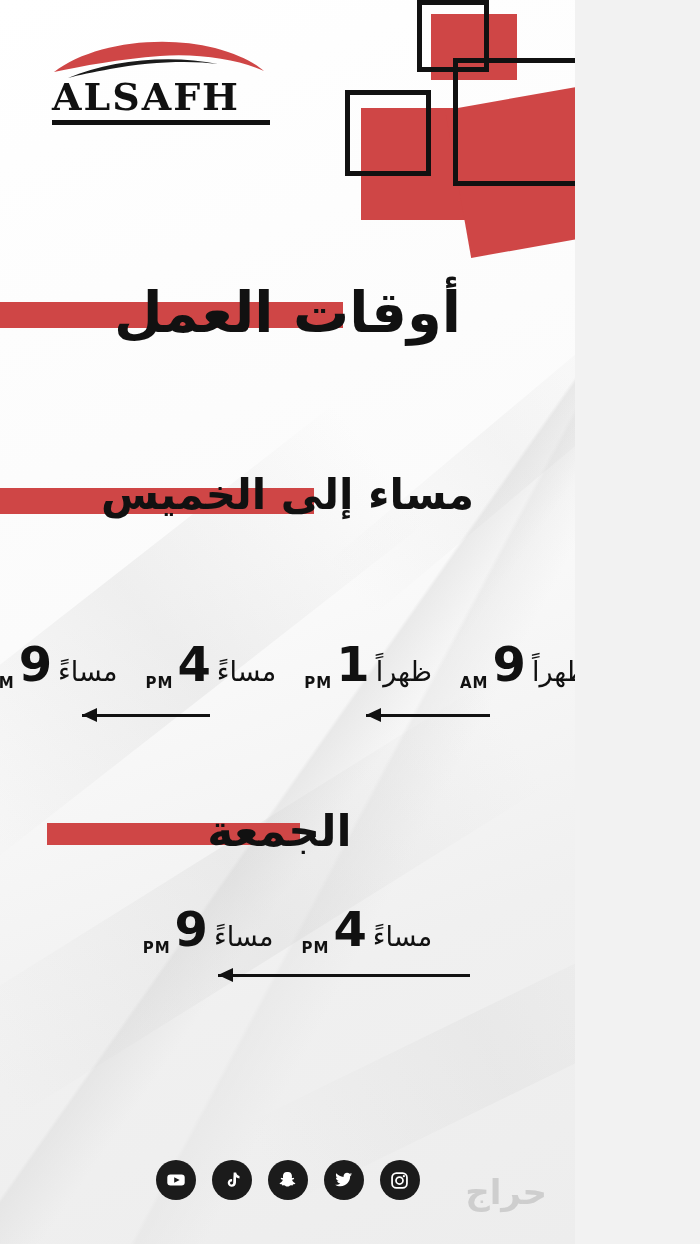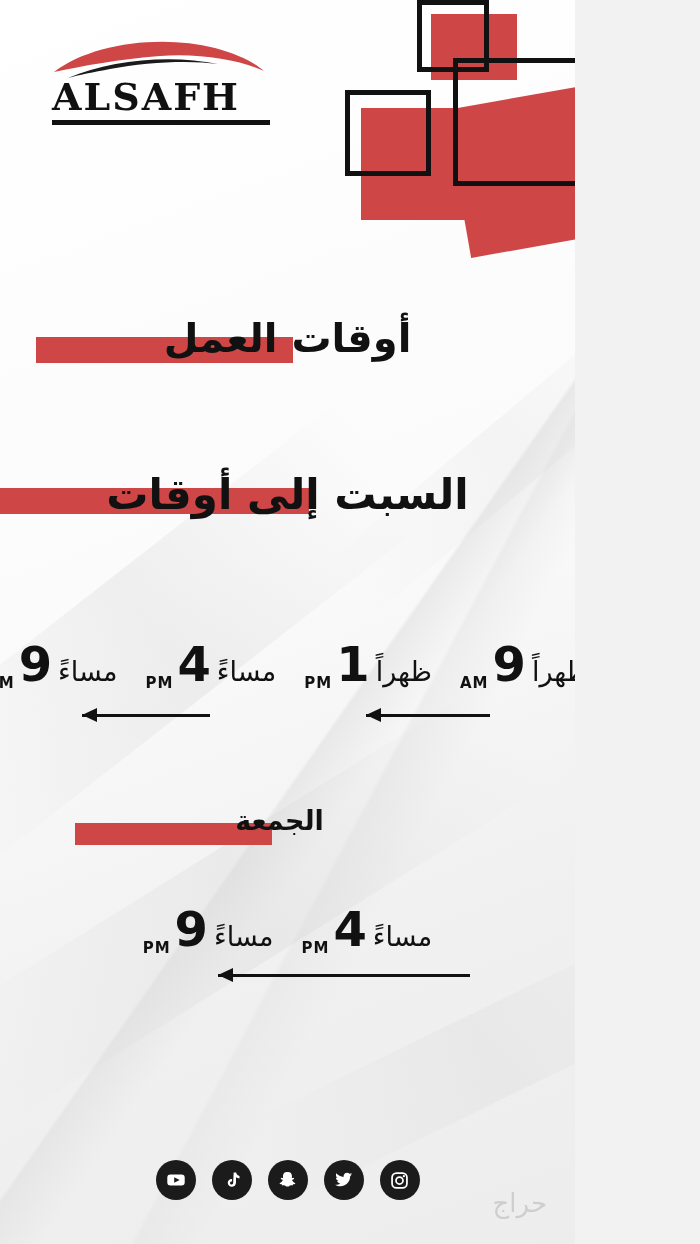--- a/index.html
+++ b/index.html
@@ -107,22 +107,21 @@
   }
   .hl-text {
     position: relative;
     z-index: 1;
   }
 
   #title-block {
     left: 0;
     right: 0;
     top: 280px;
-    font-size: 40px;
-    margin-top: 35px;
+    font-size: 56px;
   }
   #title-block .hl-bar {
     left: -128px;
     right: 118px;
     top: 22px;
     height: 26px;
   }
 
   #satthu-block {
     left: 0;
@@ -134,21 +133,21 @@
     left: -172px;
     right: 160px;
     top: 18px;
     height: 26px;
   }
 
   #friday-block {
     left: 0;
     right: 16px;
     top: 805px;
-    font-size: 27px;
+    font-size: 44px;
     text-decoration: underline;
   }
   #friday-block .hl-bar {
     left: -160px;
     right: 52px;
     top: 18px;
     height: 22px;
   }
 
   
@@ -241,23 +240,23 @@
     border-radius: 50%;
     background: #1b1b1b;
     display: flex;
     align-items: center;
     justify-content: center;
     color: #fff;
   }
   .watermark {
     position: absolute;
     right: 28px;
-    bottom: 26px;
-    font-size: 26px;
-    font-weight: normal;
+    bottom: 32px;
+    font-size: 34px;
+    font-weight: bold;
     color: #c9c9c9;
     direction: rtl;
     letter-spacing: 1px;
     opacity: .85;
   }
 </style>
 </head>
 <body>
 
 <div class="poster">
@@ -288,21 +287,21 @@
   <div class="heading" id="title-block">
     <span class="hl-wrap">
       <span class="hl-bar"></span>
       <span class="hl-text">أوقات العمل</span>
     </span>
   </div>
 
   <div class="heading" id="satthu-block">
     <span class="hl-wrap">
       <span class="hl-bar"></span>
-      <span class="hl-text">السبت إلى أوقات</span>
+      <span class="hl-text">مساء إلى الخميس</span>
     </span>
   </div>
 
   <div class="times-row" style="left:40px; right:40px; top:640px;">
     <div class="time-cell">
       <span class="t-word">ظهراً</span>
       <span class="t-num">9</span>
       <span class="t-mer">AM</span>
     </div>
     <div class="time-cell">

